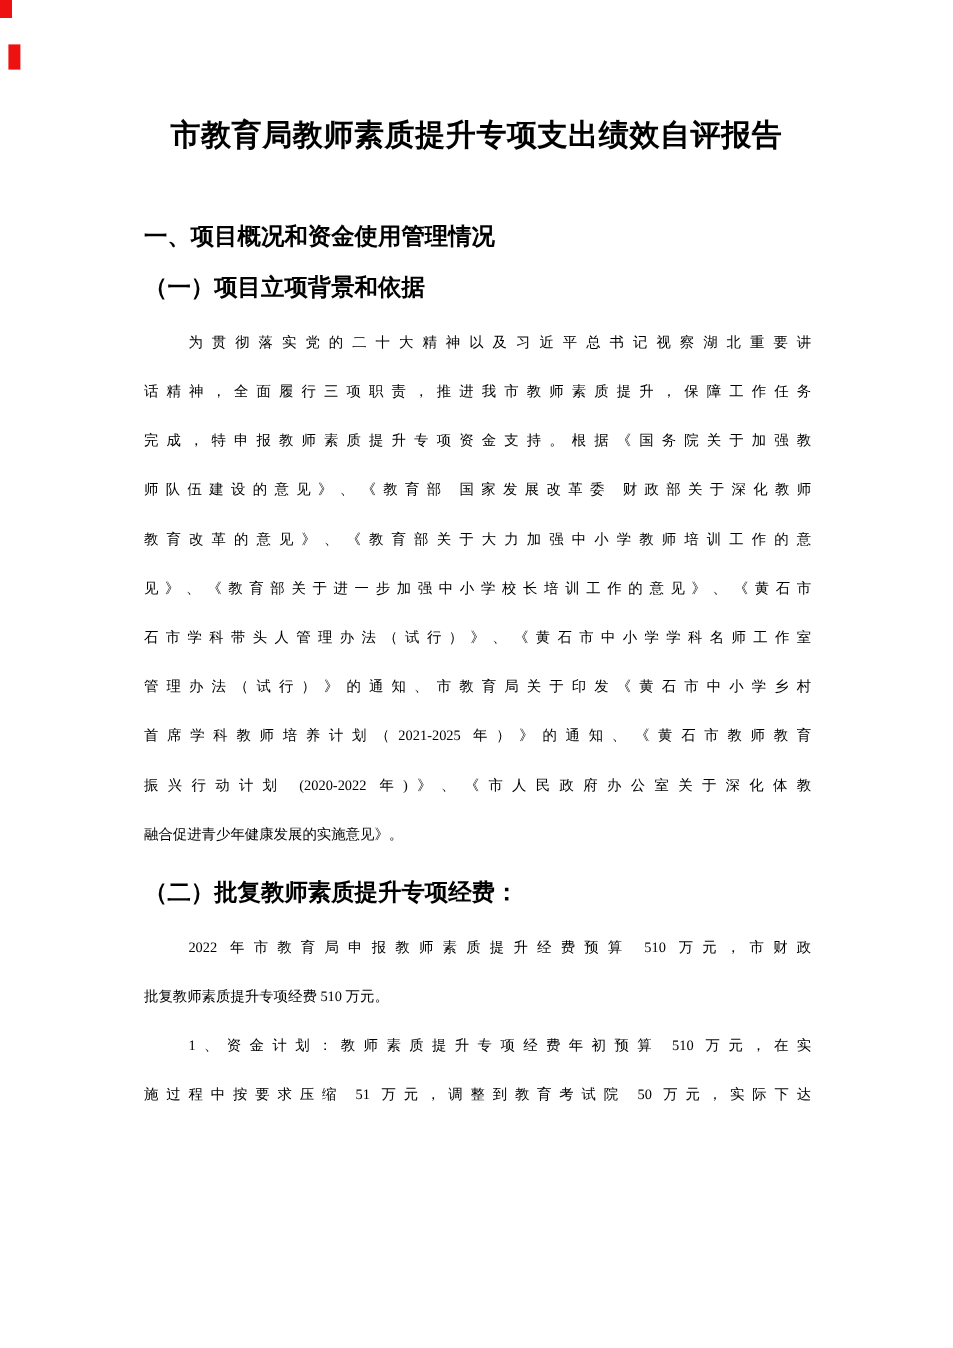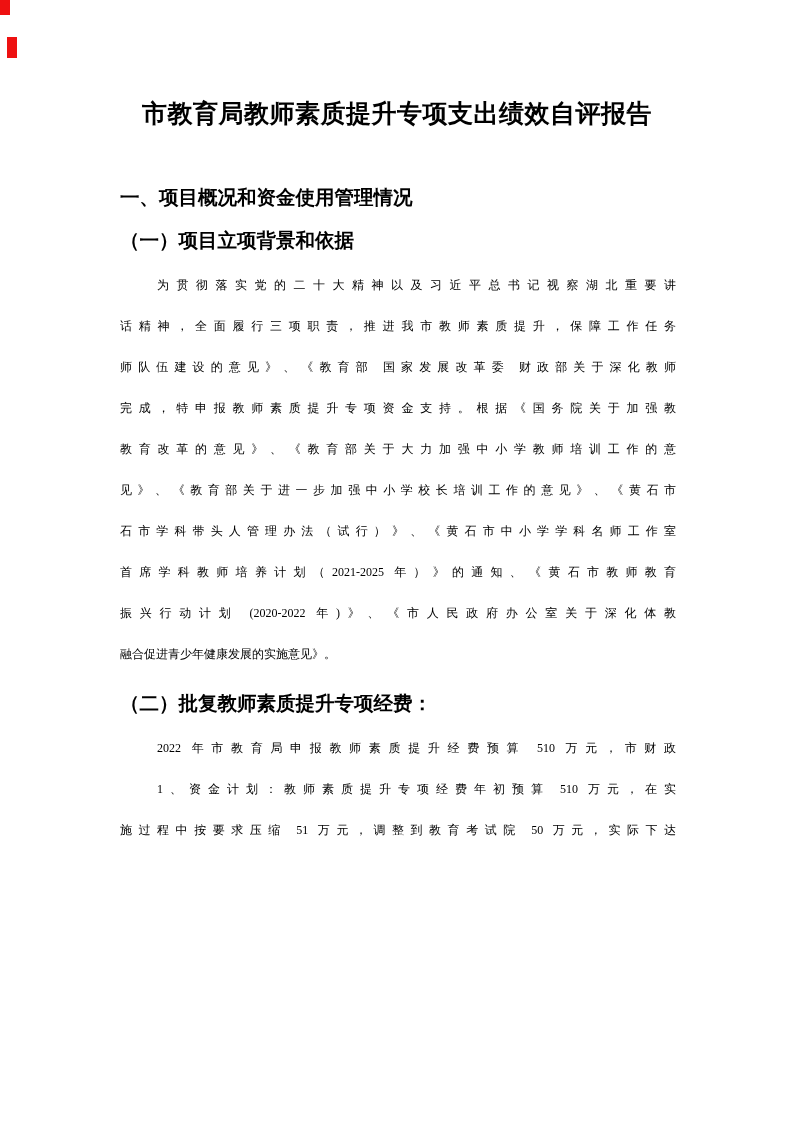--- a/index.html
+++ b/index.html
@@ -56,26 +56,28 @@
   <div class="red-mark mark1"></div>
   <div class="red-mark mark2"></div>
 
   <div class="doc-title">市教育局教师素质提升专项支出绩效自评报告</div>
 
   <div class="content">
       <div class="h1">一、项目概况和资金使用管理情况</div>
       <div class="h2">（一）项目立项背景和依据</div>
       <div class="body-line indent">为贯彻落实党的二十大精神以及习近平总书记视察湖北重要讲</div>
       <div class="body-line">话精神，全面履行三项职责，推进我市教师素质提升，保障工作任务</div>
+      <div class="body-line">完成，特申报教师素质提升专项资金支持。根据《国务院关于加强教</div>
       <div class="body-line">师队伍建设的意见》、《教育部 国家发展改革委 财政部关于深化教师</div>
-      <div class="body-line">完成，特申报教师素质提升专项资金支持。根据《国务院关于加强教</div>
       <div class="body-line">教育改革的意见》、《教育部关于大力加强中小学教师培训工作的意</div>
       <div class="body-line">见》、《教育部关于进一步加强中小学校长培训工作的意见》、《黄石市</div>
       <div class="body-line">石市学科带头人管理办法（试行）》、《黄石市中小学学科名师工作室</div>
+      <div class="body-line">管理办法（试行）》的通知、市教育局关于印发《黄石市中小学乡村</div>
       <div class="body-line">首席学科教师培养计划（2021-2025 年）》的通知、《黄石市教师教育</div>
       <div class="body-line">振兴行动计划 (2020-2022 年)》、《市人民政府办公室关于深化体教</div>
       <div class="body-line last">融合促进青少年健康发展的实施意见》。</div>
       <div class="h2">（二）批复教师素质提升专项经费：</div>
       <div class="body-line indent">2022 年市教育局申报教师素质提升经费预算 510 万元，市财政</div>
+      <div class="body-line last">批复教师素质提升专项经费 510 万元。</div>
       <div class="body-line indent">1、资金计划：教师素质提升专项经费年初预算 510 万元，在实</div>
       <div class="body-line">施过程中按要求压缩 51 万元，调整到教育考试院 50 万元，实际下达</div>
     </div>
 </div>
 
 </body></html>

